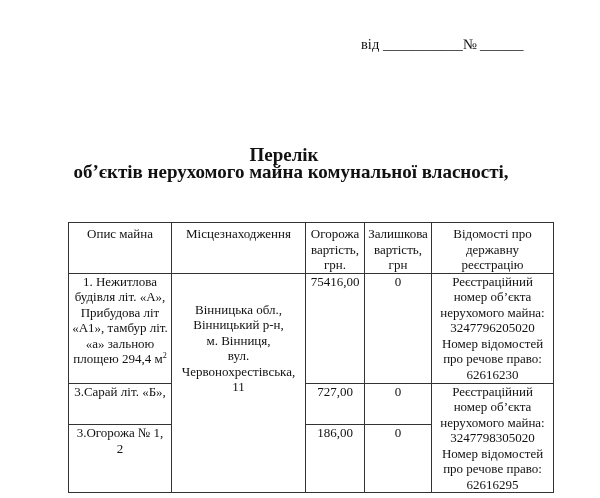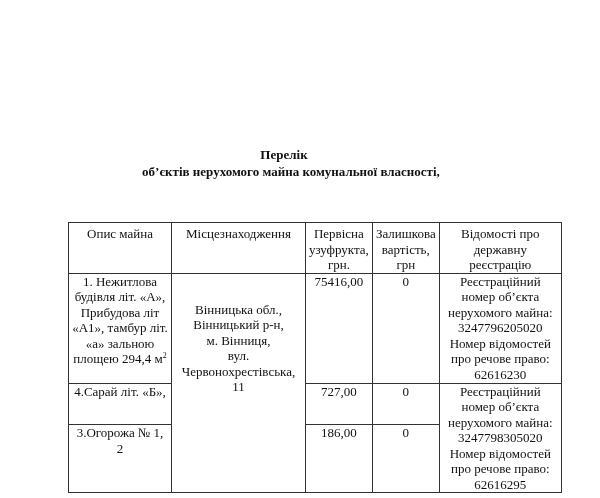--- a/index.html
+++ b/index.html
@@ -23,21 +23,21 @@
     line-height: 17px;
   }
   .annex div { white-space: nowrap; }
   .title-block {
     position: absolute;
     left: 0;
     top: 146px;
     width: 536px;
     text-align: center;
     font-weight: bold;
-    font-size: 13px;
+    font-size: 19px;
     line-height: 17px;
   }
   .title-block div { white-space: nowrap; }
   .title-block .t1 { padding-left: 32px; }
   .title-block .t2 { padding-left: 38px; margin-left: 8px; }
   .title-block .t3 { padding-left: 36px; }
 
   table.assets {
     position: absolute;
     left: 68px;
@@ -68,40 +68,41 @@
   td.desc { text-align: left; vertical-align: middle; padding-left: 4px; }
   td.loc { vertical-align: middle; }
   td.num { vertical-align: middle; }
   td.reg { vertical-align: top; padding-top: 1px; }
   sup { font-size: 8px; line-height: 0; }
 </style>
 </head>
 <body>
 
 <div class="annex">
+  <div>від ___________№ ______</div>
 </div>
 
 <div class="title-block">
   <div class="t1">Перелік</div>
   <div class="t2">об’єктів нерухомого майна комунальної власності,</div>
 </div>
 
 <table class="assets">
   <colgroup>
     <col class="c1">
       <col class="c2">
       <col class="c3">
       <col class="c4">
       <col class="c5">
   </colgroup>
   <tbody>
       <tr class="h">
     <th>Опис майна</th>
     <th>Місцезнаходження</th>
-    <th>Первісна узуфрукта, грн.</th>
+    <th>Огорожа вартість, грн.</th>
     <th>Залишкова вартість, грн</th>
     <th>Відомості про державну реєстрацію</th>
   </tr>
   <tr class="r1">
     <td class="desc"><span>1. Нежитлова будівля літ. «А», Прибудова літ «А1», тамбур літ. «а» зальною площею 294,4 м</span><sup>2</sup></td>
     <td class="loc" rowspan="3">
       <div style="padding-top:28px;">
         <div>Вінницька обл.,</div>
         <div>Вінницький р-н,</div>
         <div>м.  Вінниця,</div>
@@ -112,21 +113,21 @@
     <td class="num">75416,00</td>
     <td class="num">0</td>
     <td class="reg">
       <div>Реєстраційний номер об’єкта нерухомого майна:</div>
       <div>3247796205020</div>
       <div>Номер відомостей про речове право:</div>
       <div>62616230</div>
     </td>
   </tr>
   <tr class="r2">
-    <td class="desc">4.Сарай літ. «Б»,</td>
+    <td class="desc">3.Сарай літ. «Б»,</td>
     <td class="num">727,00</td>
     <td class="num">0</td>
     <td class="reg" rowspan="2">
       <div>Реєстраційний номер об’єкта нерухомого майна:</div>
       <div>3247798305020</div>
       <div>Номер відомостей про речове право:</div>
       <div>62616295</div>
     </td>
   </tr>
   <tr class="r3">

